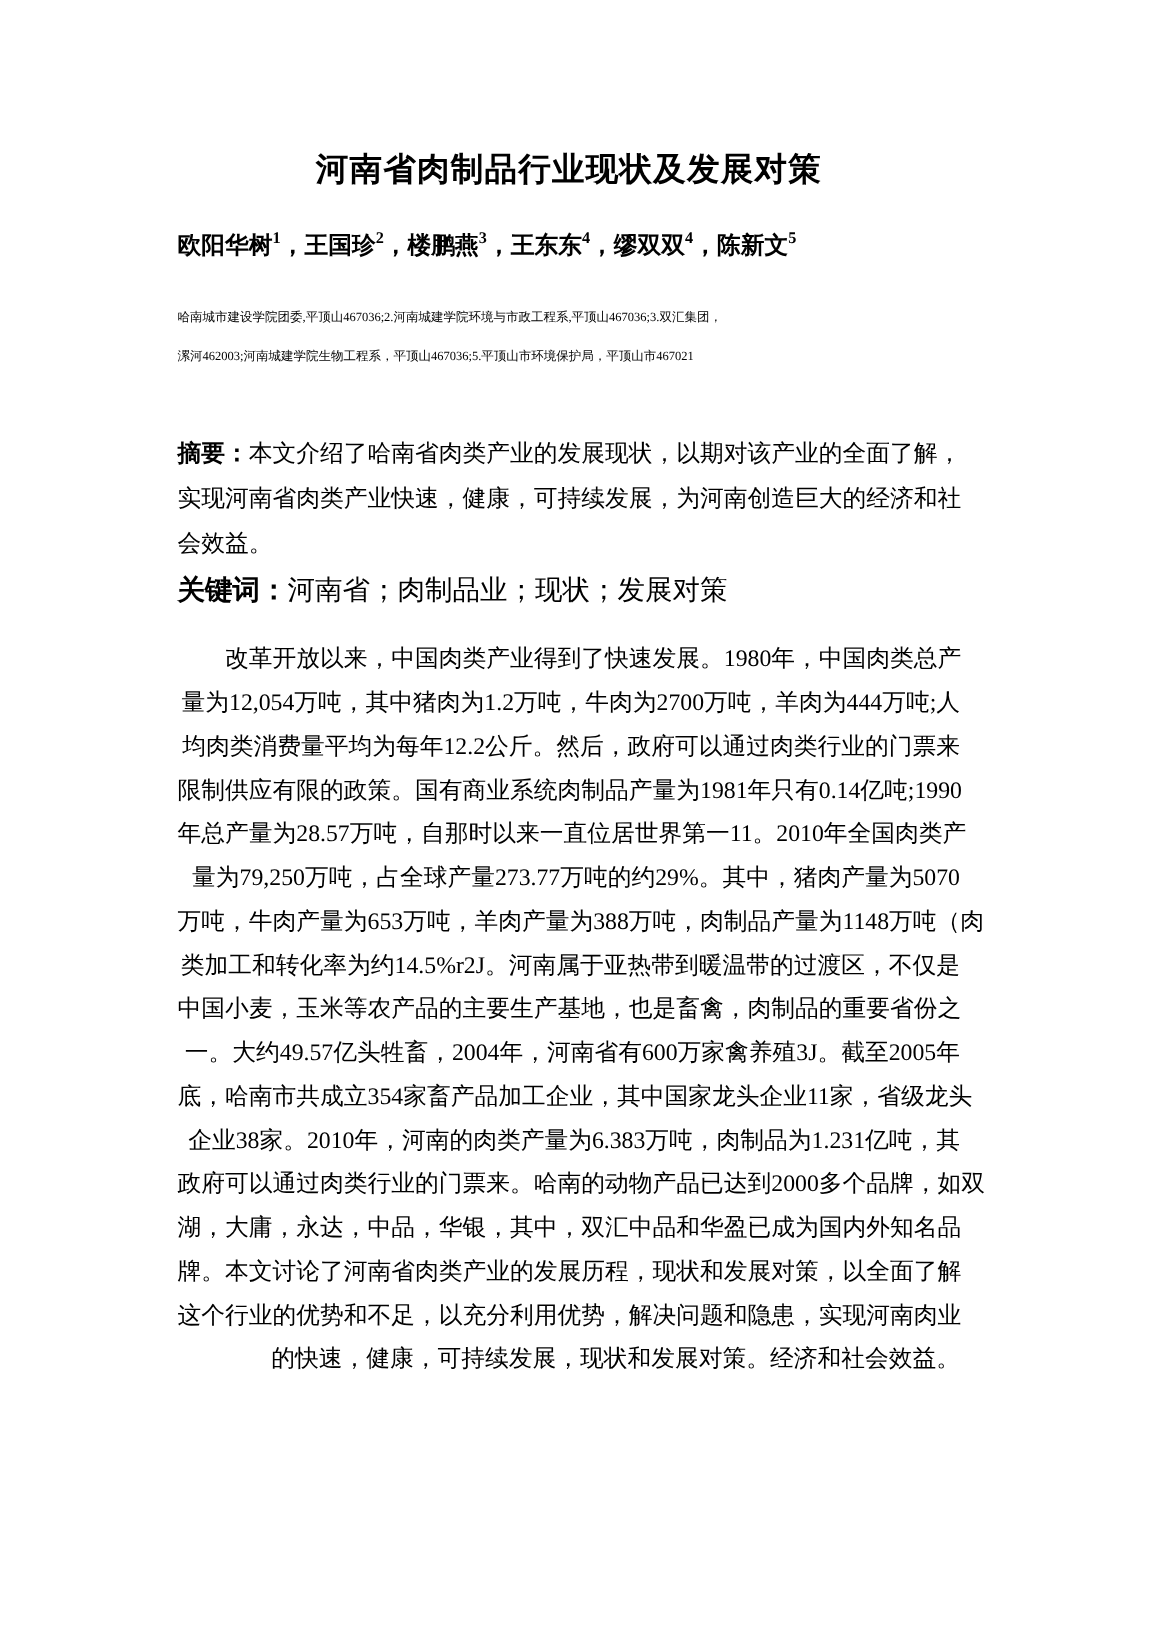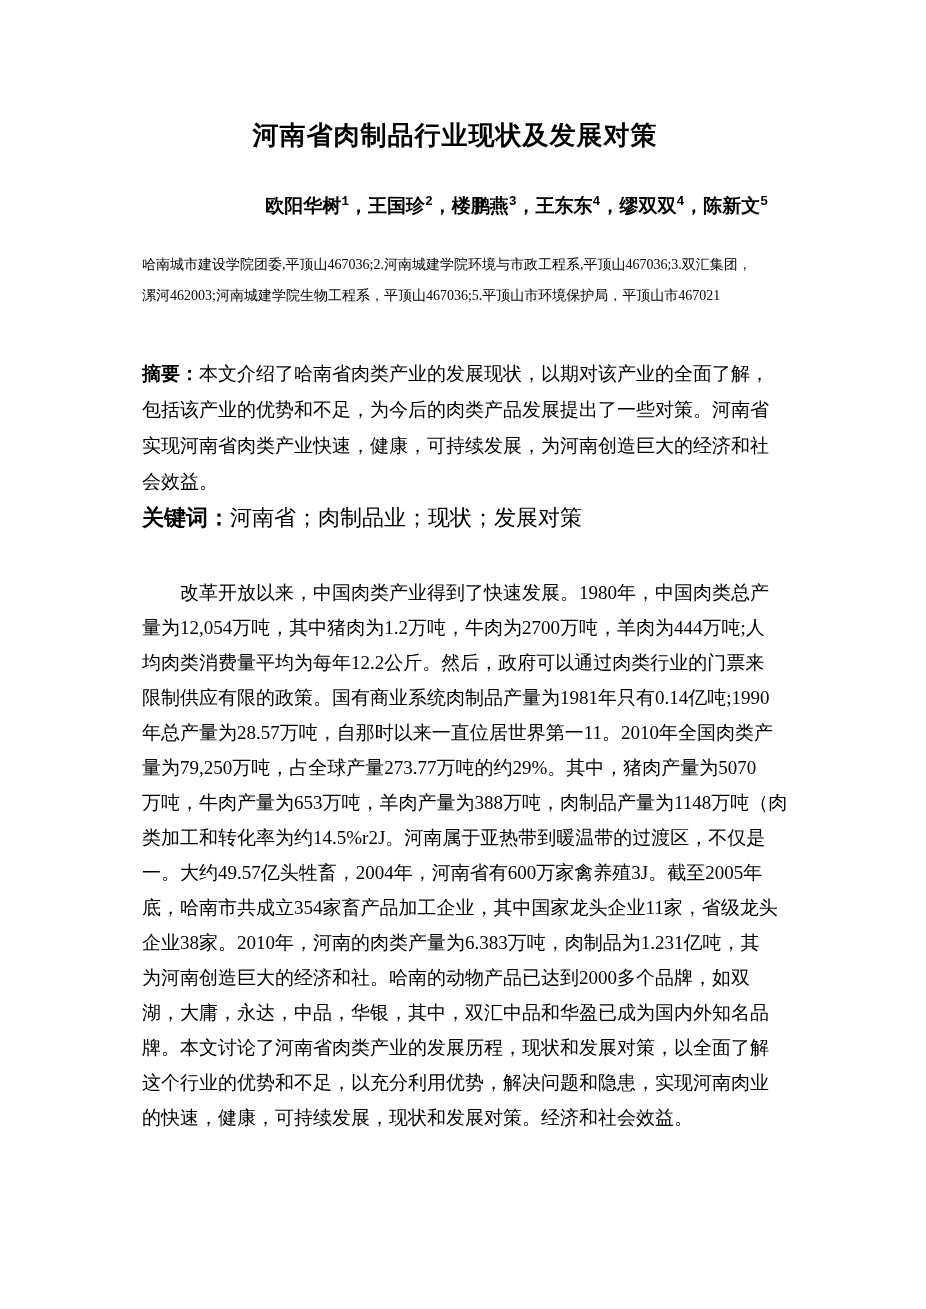--- a/index.html
+++ b/index.html
@@ -17,57 +17,58 @@
   }
   .title {
     font-family: "Liberation Sans", sans-serif;
     font-weight: bold;
     font-size: 26px;
     text-align: center;
     letter-spacing: 1px;
     white-space: nowrap;
   }
   .authors {
-    margin-top: 40px;
-    font-family: Liberation Mono, monospace;
+    margin-top: 30px;
+    font-family: Liberation Serif, serif;
     font-weight: bold;
     font-size: 19px;
-    text-align: right;
+    text-align: left;
     white-space: nowrap;
   }
   .authors sup {
     font-size: 13px;
     font-weight: bold;
     line-height: 0;
   }
   .affiliations {
     margin-top: 30px;
-    font-size: 14px;
+    font-size: 10px;
     line-height: 31px;
     white-space: nowrap;
   }
   .abstract {
     margin-top: 45px;
     font-size: 19px;
     line-height: 36px;
   }
   .line { white-space: nowrap; }
   .inline-label {
     font-family: Liberation Sans, sans-serif;
     font-weight: bold;
   }
   .keywords {
     font-size: 22px;
     line-height: 36px;
     white-space: nowrap;
   }
   .body-text {
-    margin-top: 39px;
+    margin-top: 20px;
     font-size: 19px;
     line-height: 35px;
+    text-align: right;
   }
   .body-text .first-line { text-indent: 38px; }
 </style>
 </head>
 <body>
 
 <div class="page">
   <div class="content">
 
     <div class="title">河南省肉制品行业现状及发展对策</div>
@@ -76,39 +77,39 @@
       <span><span>欧阳华树</span><sup>1</sup></span><span>，</span><span><span>王国珍</span><sup>2</sup></span><span>，</span><span><span>楼鹏燕</span><sup>3</sup></span><span>，</span><span><span>王东东</span><sup>4</sup></span><span>，</span><span><span>缪双双</span><sup>4</sup></span><span>，</span><span><span>陈新文</span><sup>5</sup></span>
     </div>
 
     <div class="affiliations">
       <div class="line">哈南城市建设学院团委,平顶山467036;2.河南城建学院环境与市政工程系,平顶山467036;3.双汇集团，</div>
       <div class="line">漯河462003;河南城建学院生物工程系，平顶山467036;5.平顶山市环境保护局，平顶山市467021</div>
     </div>
 
     <div class="abstract">
       <div class="line"><span class="inline-label">摘要：</span><span>本文介绍了哈南省肉类产业的发展现状，以期对该产业的全面了解，</span></div>
-      <div class="line">包括该产业的优势和不足，为今后的肉类产品发展提出了一些对策。河南省</div>
       <div class="line">实现河南省肉类产业快速，健康，可持续发展，为河南创造巨大的经济和社</div>
       <div class="line">会效益。</div>
       <div class="keywords"><span class="inline-label">关键词：</span><span>河南省；肉制品业；现状；发展对策</span></div>
     </div>
 
     <div class="body-text">
       <div class="line first-line">改革开放以来，中国肉类产业得到了快速发展。1980年，中国肉类总产</div>
       <div class="line">量为12,054万吨，其中猪肉为1.2万吨，牛肉为2700万吨，羊肉为444万吨;人</div>
       <div class="line">均肉类消费量平均为每年12.2公斤。然后，政府可以通过肉类行业的门票来</div>
       <div class="line">限制供应有限的政策。国有商业系统肉制品产量为1981年只有0.14亿吨;1990</div>
       <div class="line">年总产量为28.57万吨，自那时以来一直位居世界第一11。2010年全国肉类产</div>
       <div class="line">量为79,250万吨，占全球产量273.77万吨的约29%。其中，猪肉产量为5070</div>
       <div class="line">万吨，牛肉产量为653万吨，羊肉产量为388万吨，肉制品产量为1148万吨（肉</div>
       <div class="line">类加工和转化率为约14.5%r2J。河南属于亚热带到暖温带的过渡区，不仅是</div>
+      <div class="line">中国小麦，玉米等农产品的主要生产基地，也是畜禽，肉制品的重要省份之</div>
       <div class="line">一。大约49.57亿头牲畜，2004年，河南省有600万家禽养殖3J。截至2005年</div>
       <div class="line">底，哈南市共成立354家畜产品加工企业，其中国家龙头企业11家，省级龙头</div>
       <div class="line">企业38家。2010年，河南的肉类产量为6.383万吨，肉制品为1.231亿吨，其</div>
-      <div class="line">为河南创造巨大的经济和社。哈南的动物产品已达到2000多个品牌，如双</div>
+      <div class="line">政府可以通过肉类行业的门票来。哈南的动物产品已达到2000多个品牌，如双</div>
       <div class="line">湖，大庸，永达，中品，华银，其中，双汇中品和华盈已成为国内外知名品</div>
       <div class="line">牌。本文讨论了河南省肉类产业的发展历程，现状和发展对策，以全面了解</div>
       <div class="line">这个行业的优势和不足，以充分利用优势，解决问题和隐患，实现河南肉业</div>
       <div class="line">的快速，健康，可持续发展，现状和发展对策。经济和社会效益。</div>
     </div>
 
   </div>
 </div>
 
 </body></html>

